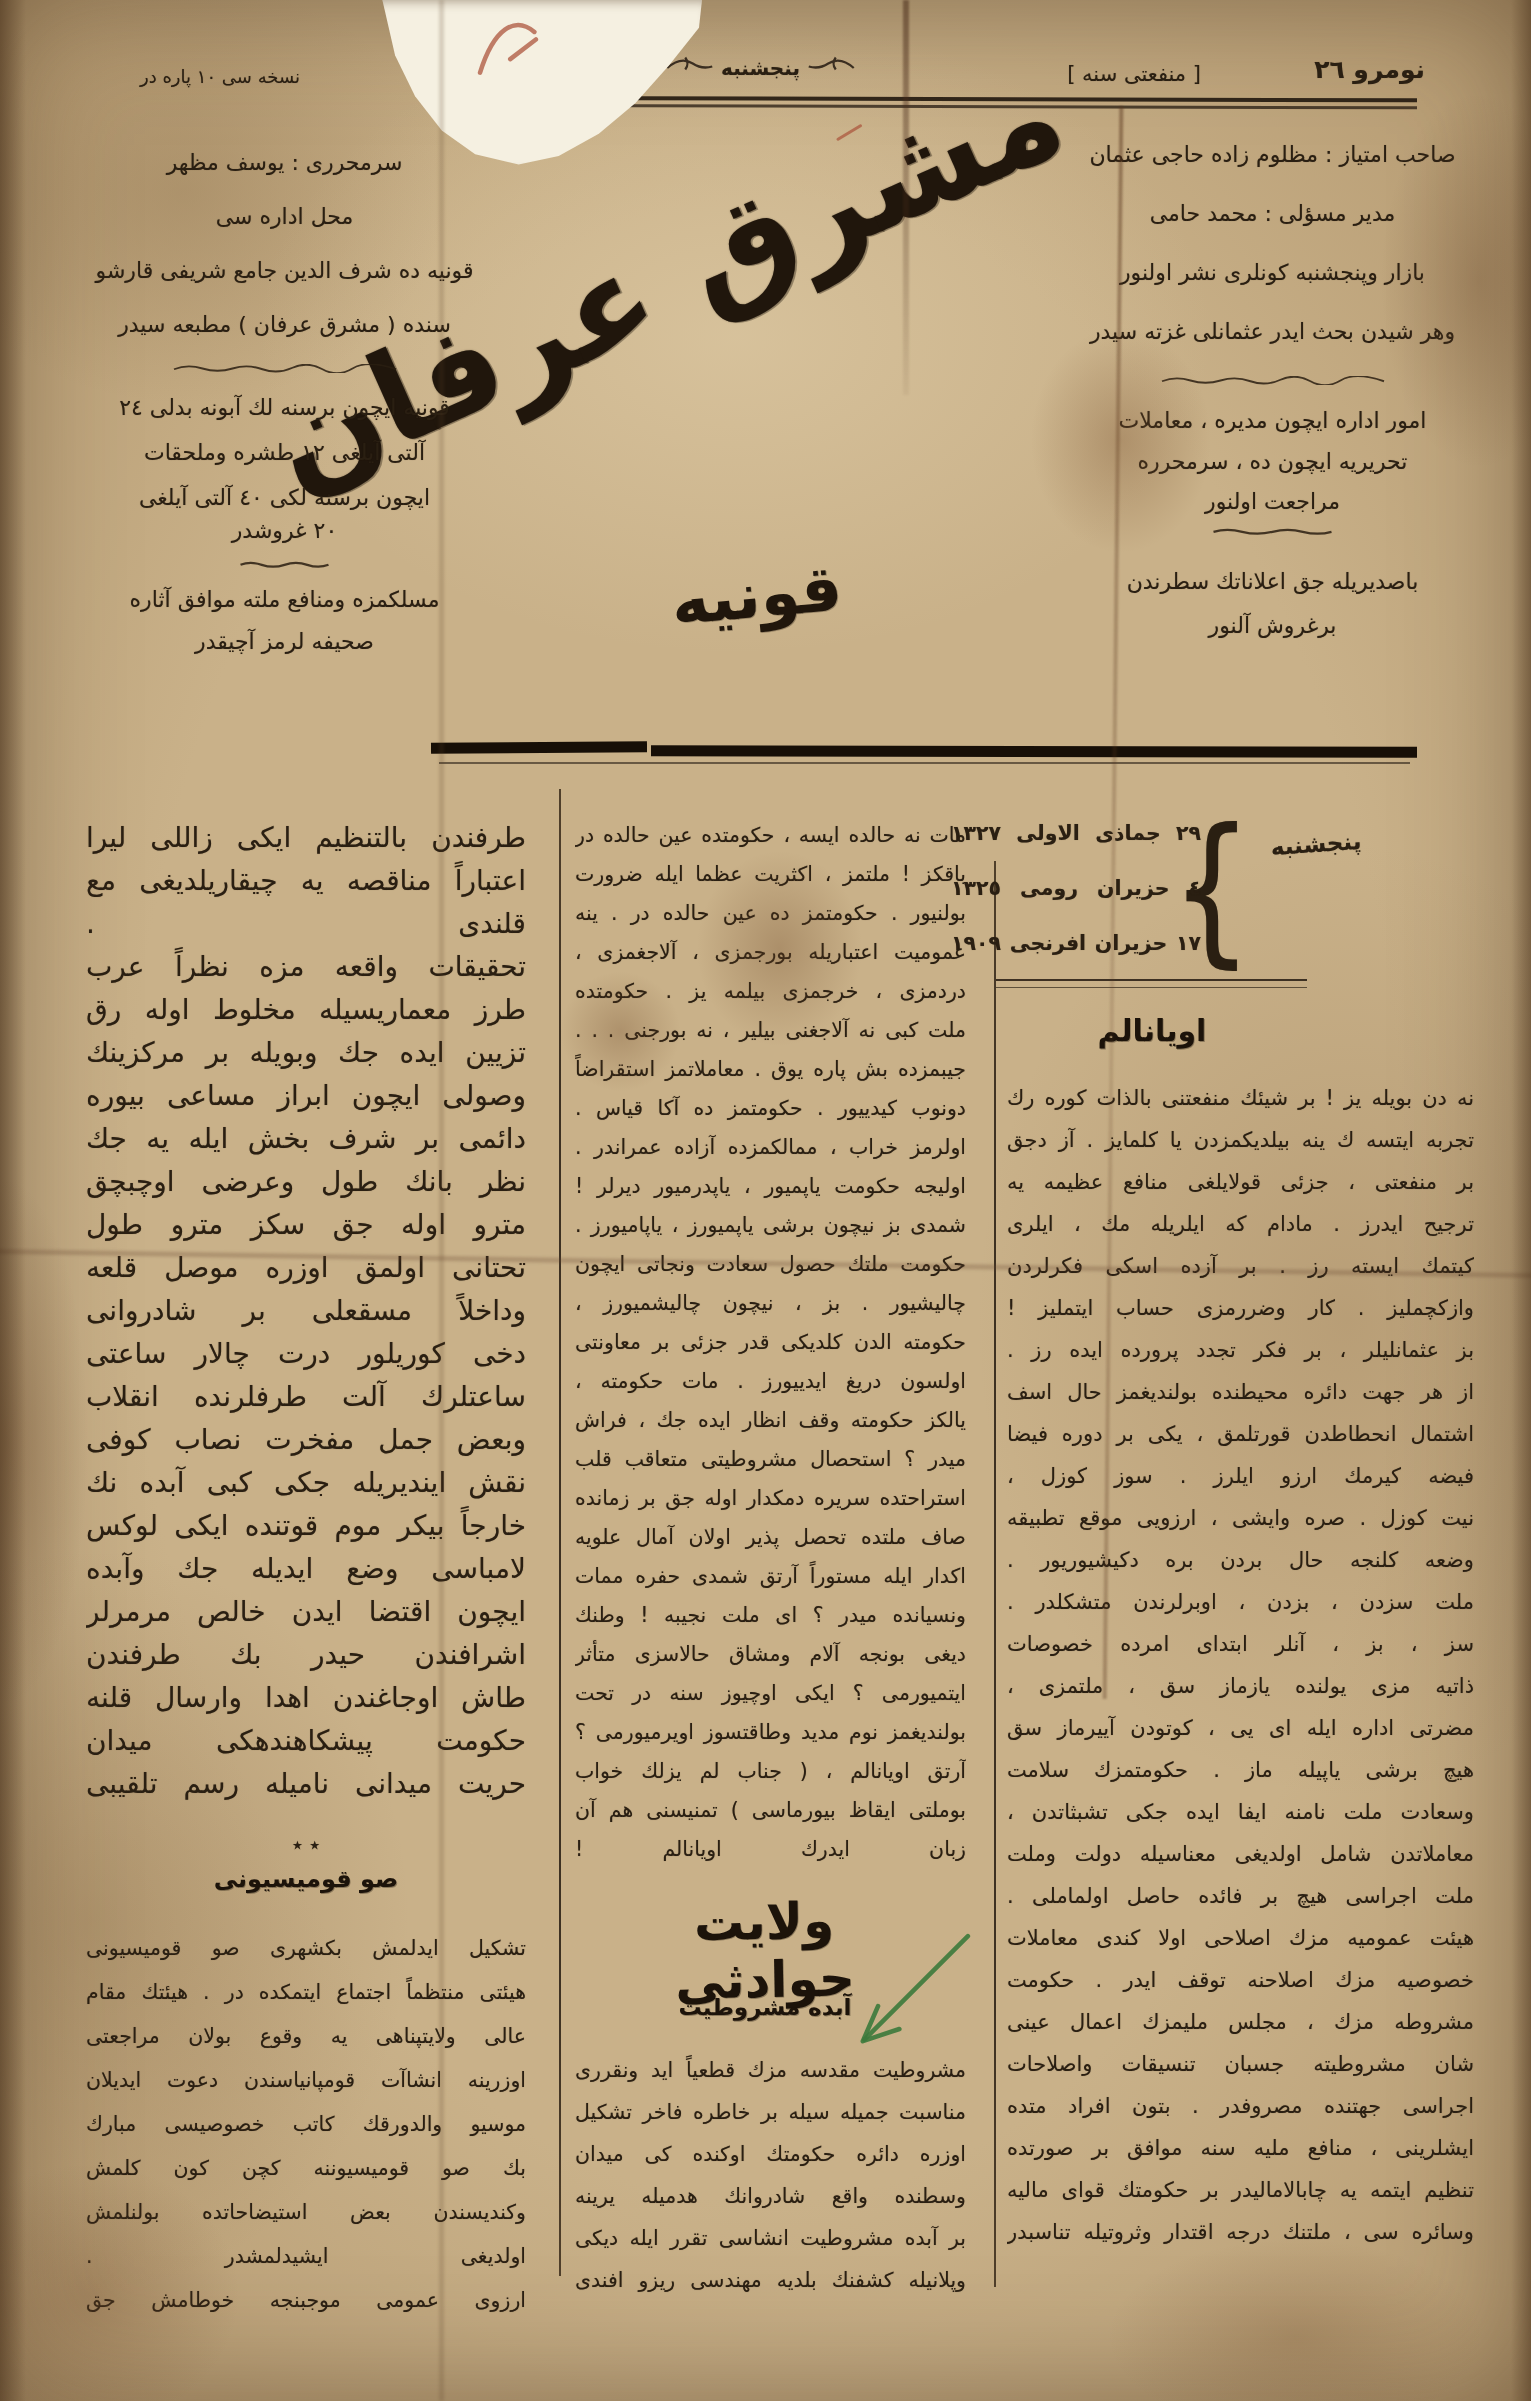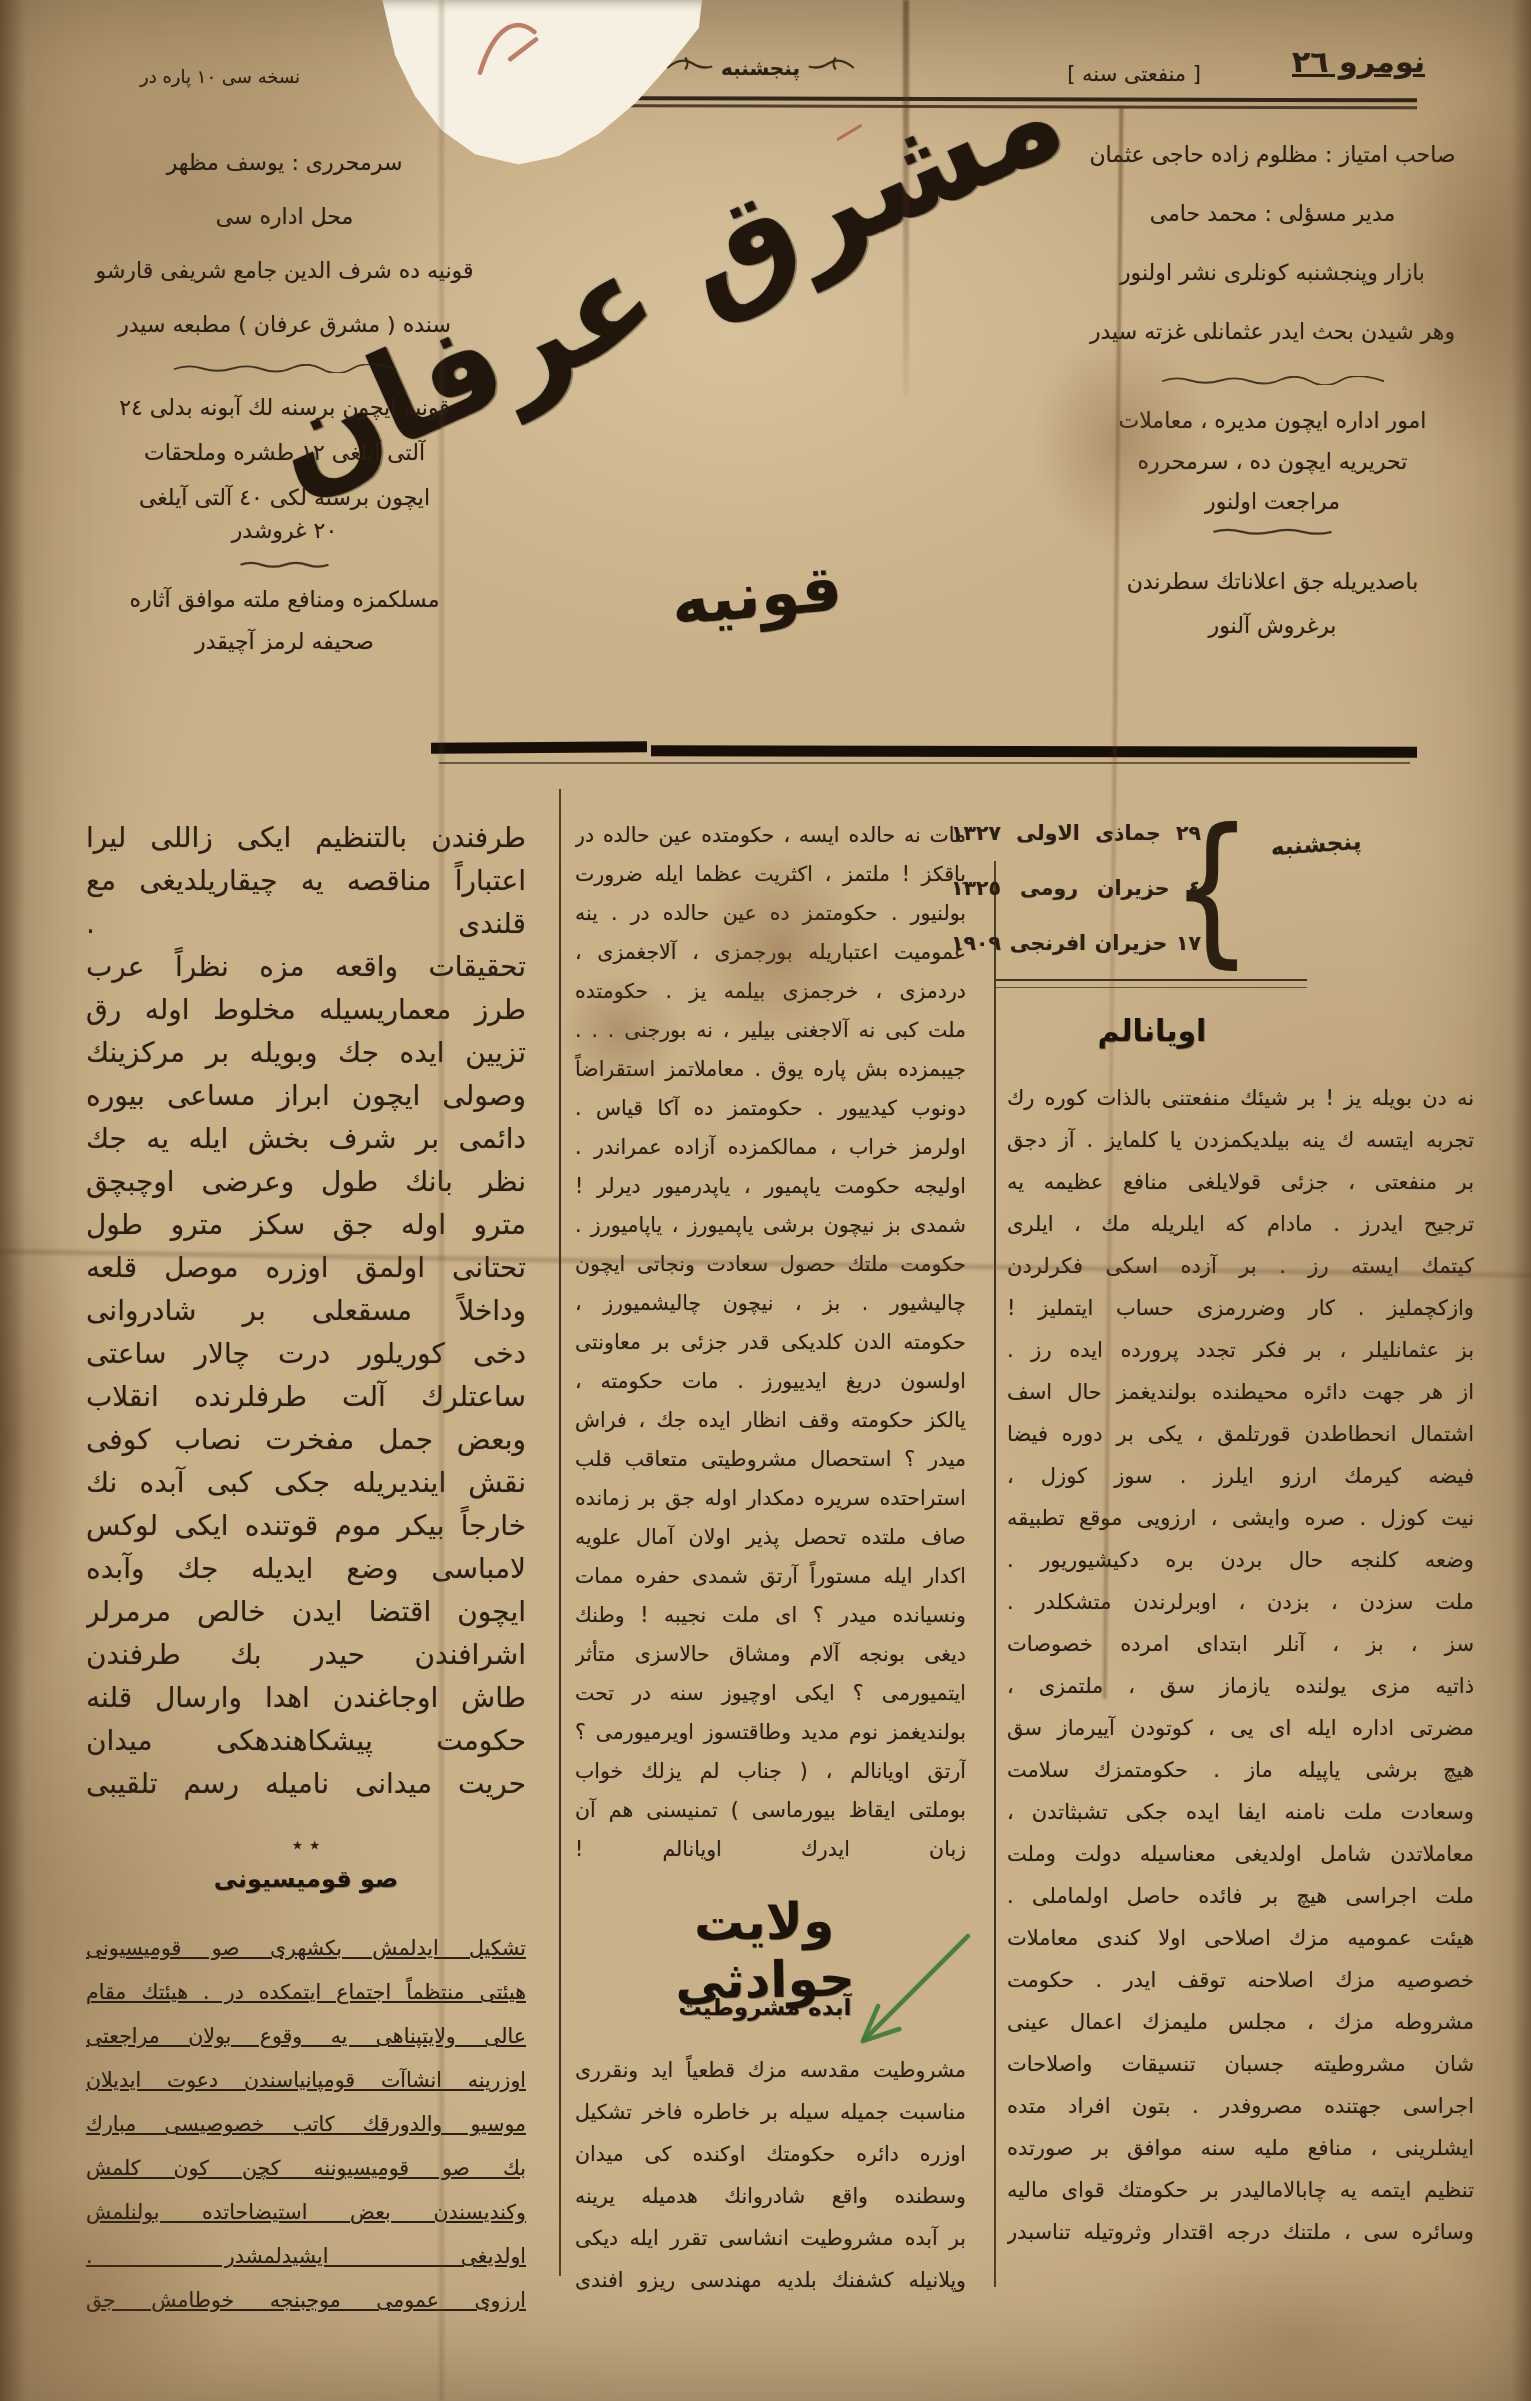--- a/index.html
+++ b/index.html
@@ -30,34 +30,34 @@
     text-shadow:1.5px 1.5px 0 rgba(32,22,12,.35), 0 0 1.5px rgba(32,22,12,.5);
     white-space:nowrap;
   }
   .city{font-size:64px;font-weight:bold;color:#20160c;text-shadow:0.8px 0.8px 0 rgba(32,22,12,.3);}
   
   .bl{direction:rtl; text-align:justify; text-align-last:justify; word-spacing:2.3px; overflow:hidden;}
   .col-r .bl{font-size:21px; height:42px; line-height:42px;}
   .col-m .bl{font-size:20.5px; height:39px; line-height:39px;}
   .col-m2 .bl{font-size:20.5px; height:42px; line-height:42px;}
   .col-l .bl{font-size:28px; height:43px; line-height:43px;}
-  .col-l2 .bl{font-size:20.5px; height:44px; line-height:44px;text-decoration:underline;}
+  .col-l2 .bl{font-size:20.5px; height:44px; line-height:44px;}
   .hl{font-weight:bold; color:#1c130a; text-shadow:0.8px 0.8px 0 rgba(28,19,10,.35);}
   .daterow{display:block; font-size:20.5px; height:55px; line-height:55px; text-align:justify; text-align-last:justify; font-weight:bold;}
   
   .stain{border-radius:50%; pointer-events:none;}
   .crease{pointer-events:none;}
   .sq{display:block;}
 </style>
 </head>
 <body>
 
 <div id="page">
 
-  <div class="abs ink mline" style="right:106px; top:47px; font-weight:bold; font-size:30px;text-decoration:underline;">نومرو ٢٦</div>
+  <div class="abs ink mline" style="right:106px; top:55px; font-weight:bold; font-size:25px;">نومرو ٢٦</div>
   <div class="abs ink mline" style="right:330px; top:59px; font-size:21px;">[ منفعتى سنه ]</div>
 
   <div class="abs" style="right:649px; top:53px; width:243px; text-align:center;">
     <svg width="53" height="30" viewBox="0 0 70 40" style="vertical-align:middle;">
       <path d="M66 20 q-18 -16 -34 -6 q-12 8 -26 4 m36 -12 q-6 8 0 16" stroke="#241a10" stroke-width="3" fill="none" opacity=".85"></path>
     </svg>
     <span class="ink" style="font-size:20px; font-weight:bold; vertical-align:middle;">پنجشنبه</span>
     <svg width="53" height="30" viewBox="0 0 70 40" style="vertical-align:middle;">
       <path d="M4 20 q18 -16 34 -6 q12 8 26 4 m-36 -12 q6 8 0 16" stroke="#241a10" stroke-width="3" fill="none" opacity=".85"></path>
     </svg>

